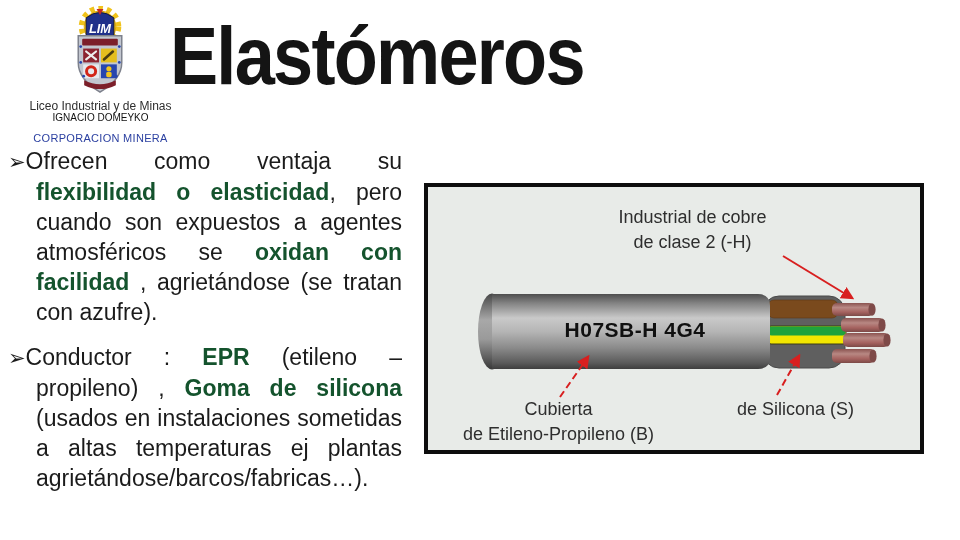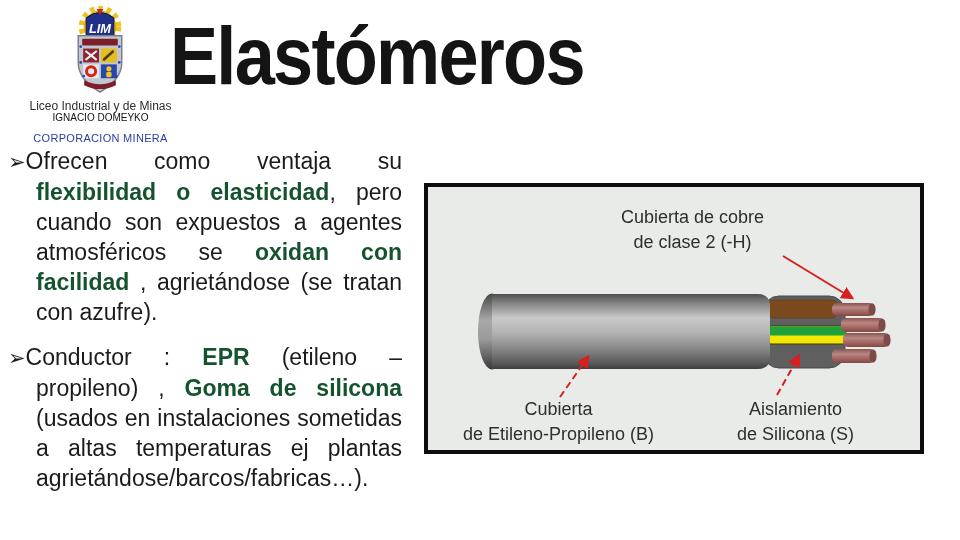--- a/index.html
+++ b/index.html
@@ -151,29 +151,29 @@
 
       <ellipse cx="64" cy="144.5" rx="14" ry="38" fill="url(#capG)"></ellipse>
       <path d="M64,107 L330,107 Q342,107 342,119 L342,170 Q342,182 330,182 L64,182 Z" fill="url(#sheathG)"></path>
 
       <line x1="355" y1="69" x2="424" y2="111" stroke="#d81f1f" stroke-width="2" marker-end="url(#arrowHead)"></line>
       <line x1="132" y1="210" x2="160" y2="170" stroke="#d81f1f" stroke-width="2" stroke-dasharray="7 4" marker-end="url(#arrowHead)"></line>
       <line x1="349" y1="208" x2="371" y2="169" stroke="#d81f1f" stroke-width="2" stroke-dasharray="7 4" marker-end="url(#arrowHead)"></line>
     </svg>
 
     <div class="fig-label lbl-conductor">
-      <div>Cubierta de cobre</div>
+      <div>Industrial de cobre</div>
       <div>de clase 2 (-H)</div>
     </div>
 
+    <div class="cable-marking">H07SB-H 4G4</div>
 
     <div class="fig-label lbl-cubierta">
       <div>Cubierta</div>
       <div>de Etileno-Propileno (B)</div>
     </div>
 
     <div class="fig-label lbl-aislamiento">
-      <div>Aislamiento</div>
       <div>de Silicona (S)</div>
     </div>
   </div>
 
 </div>
 
 </body></html>

